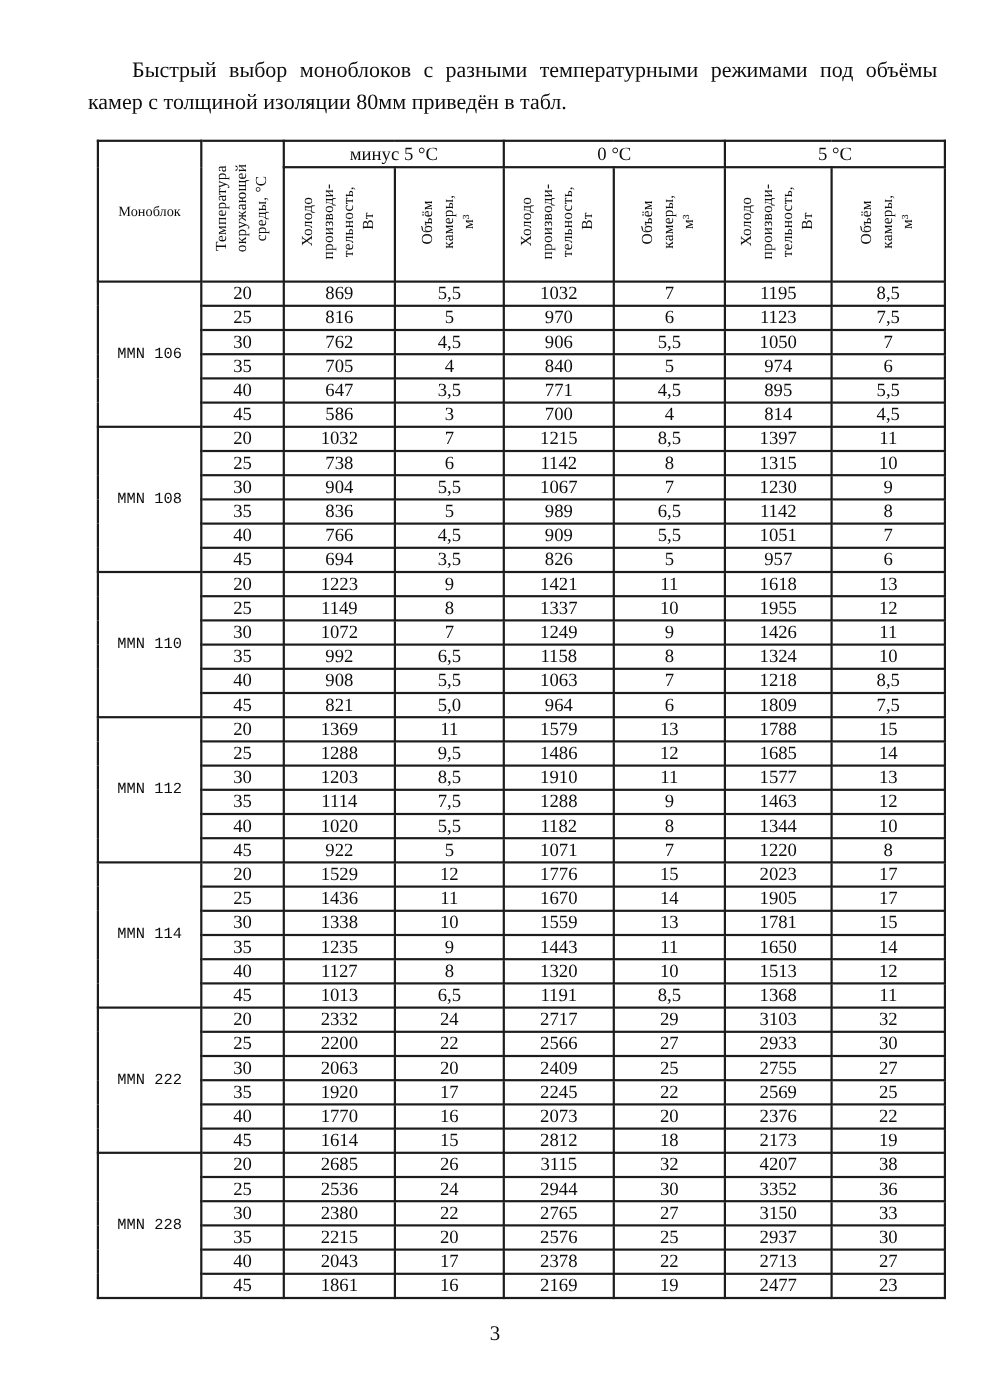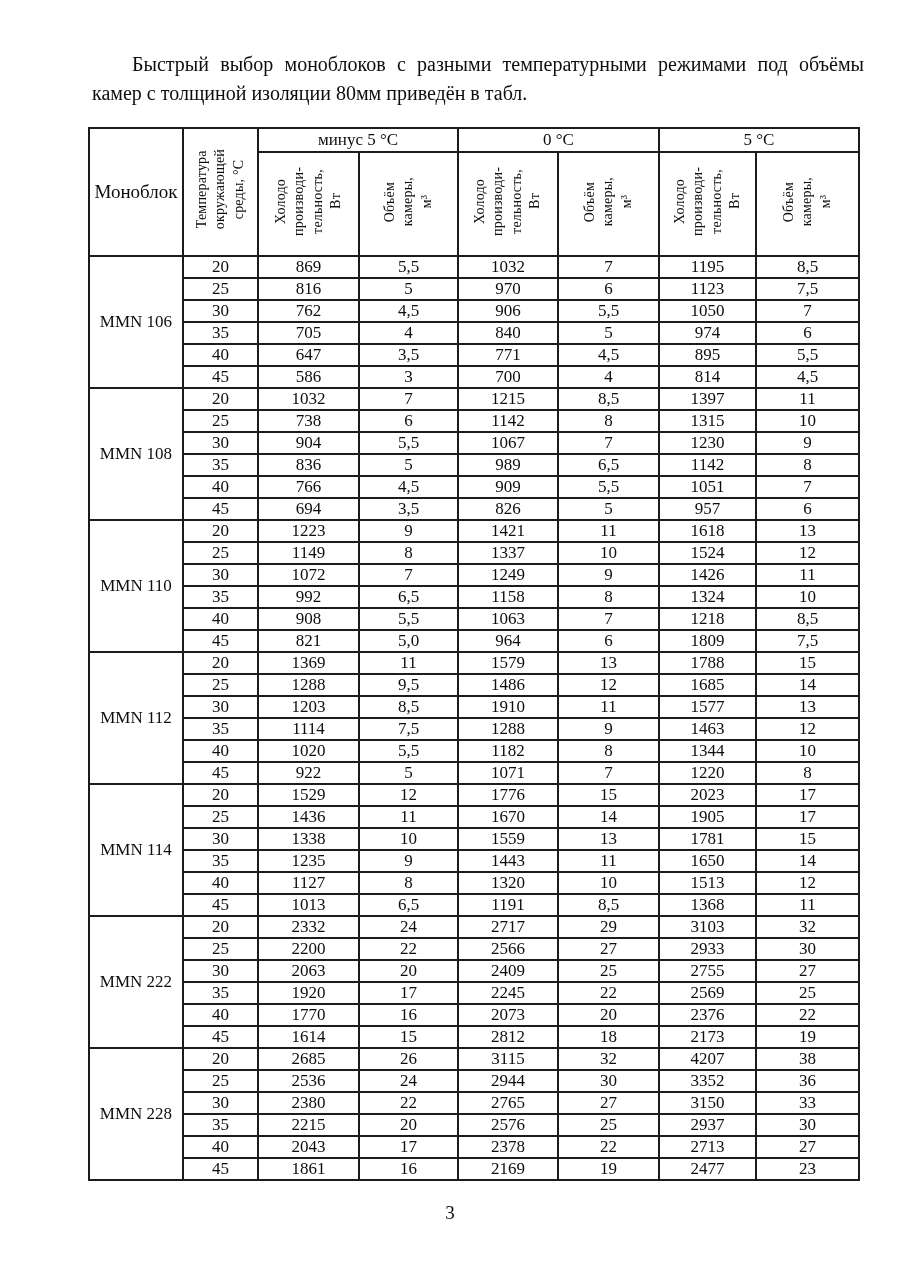--- a/index.html
+++ b/index.html
@@ -11,21 +11,21 @@
     position: relative;
     width: 900px;
     height: 1273px;
     background: #ffffff;
     font-family: "Liberation Serif", "DejaVu Serif", serif;
     color: #0d0d0d;
     overflow: hidden;
   }
   .intro {
     position: absolute;
-    left: 92px;
+    left: 80px;
     top: 30px;
     width: 772px;
     font-size: 20px;
     line-height: 29px;
     text-align: justify;
     text-indent: 40px;
   }
   table.spec {
     position: absolute;
     left: 88px;
@@ -38,31 +38,31 @@
     border: 2px solid #1c1c1c;
     padding: 0;
     text-align: center;
     vertical-align: middle;
     font-weight: normal;
     overflow: hidden;
   }
   tr.group-row { height: 24px; }
   tr.sub-row   { height: 104px; }
   tr.data-row  { height: 21.6px; }
-  .model-h { font-size: 19px; margin-top: 20px; }
+  .model-h { font-size: 13px; margin-top: 20px; }
   .vtext {
     display: inline-block;
     writing-mode: vertical-rl;
     transform: rotate(180deg);
     white-space: pre-line;
     font-size: 14px;
     line-height: 1.32;
     letter-spacing: 0.2px;
   }
-  .model-cell { font-size: 17px; }
+  .model-cell { font-size: 14px; font-family: Liberation Mono, monospace; }
   .page-number {
     position: absolute;
     left: 0;
     right: 0;
     top: 1202px;
     text-align: center;
     font-size: 19px;
   }
 </style>
 </head>
@@ -237,21 +237,21 @@
           <td>11</td>
           <td>1618</td>
           <td>13</td>
         </tr>
         <tr class="data-row">
           <td>25</td>
           <td>1149</td>
           <td>8</td>
           <td>1337</td>
           <td>10</td>
-          <td>1524</td>
+          <td>1955</td>
           <td>12</td>
         </tr>
         <tr class="data-row">
           <td>30</td>
           <td>1072</td>
           <td>7</td>
           <td>1249</td>
           <td>9</td>
           <td>1426</td>
           <td>11</td>

